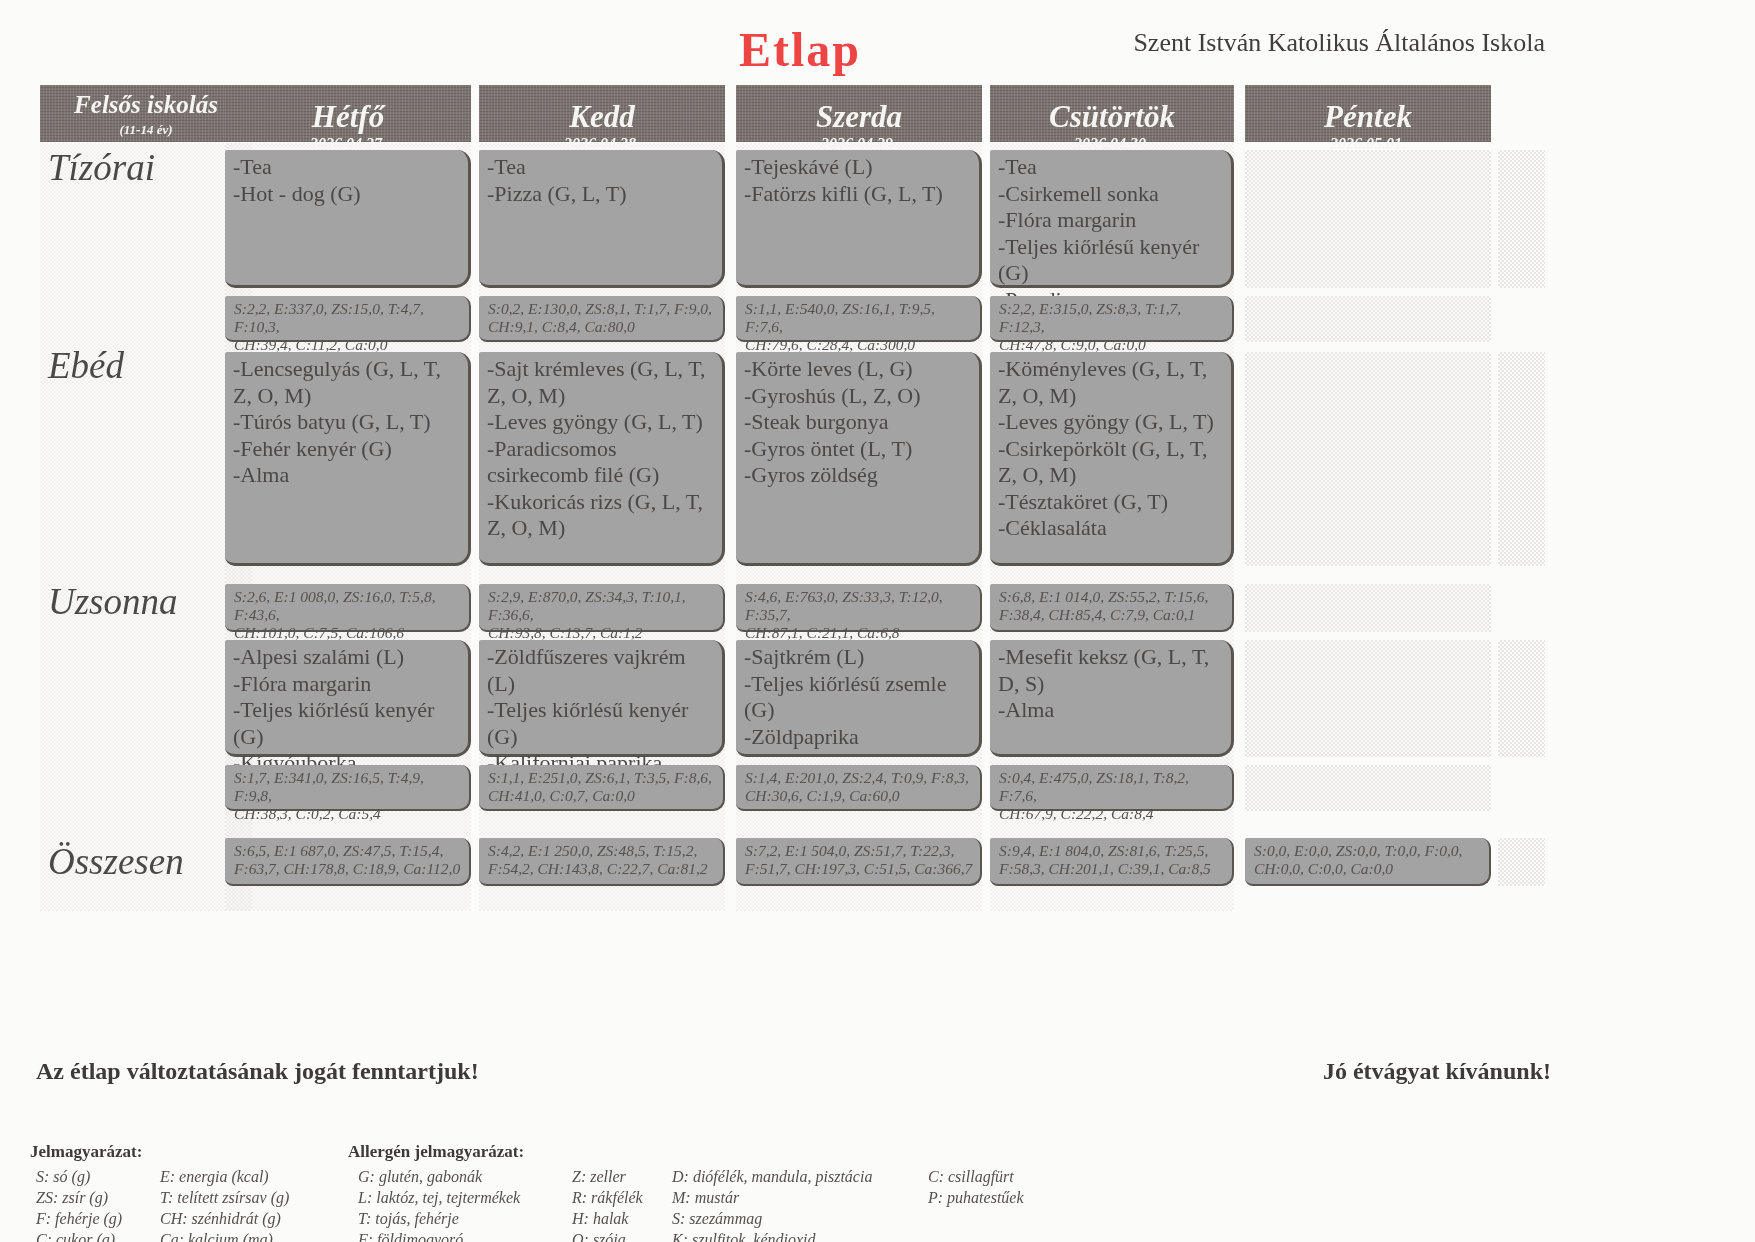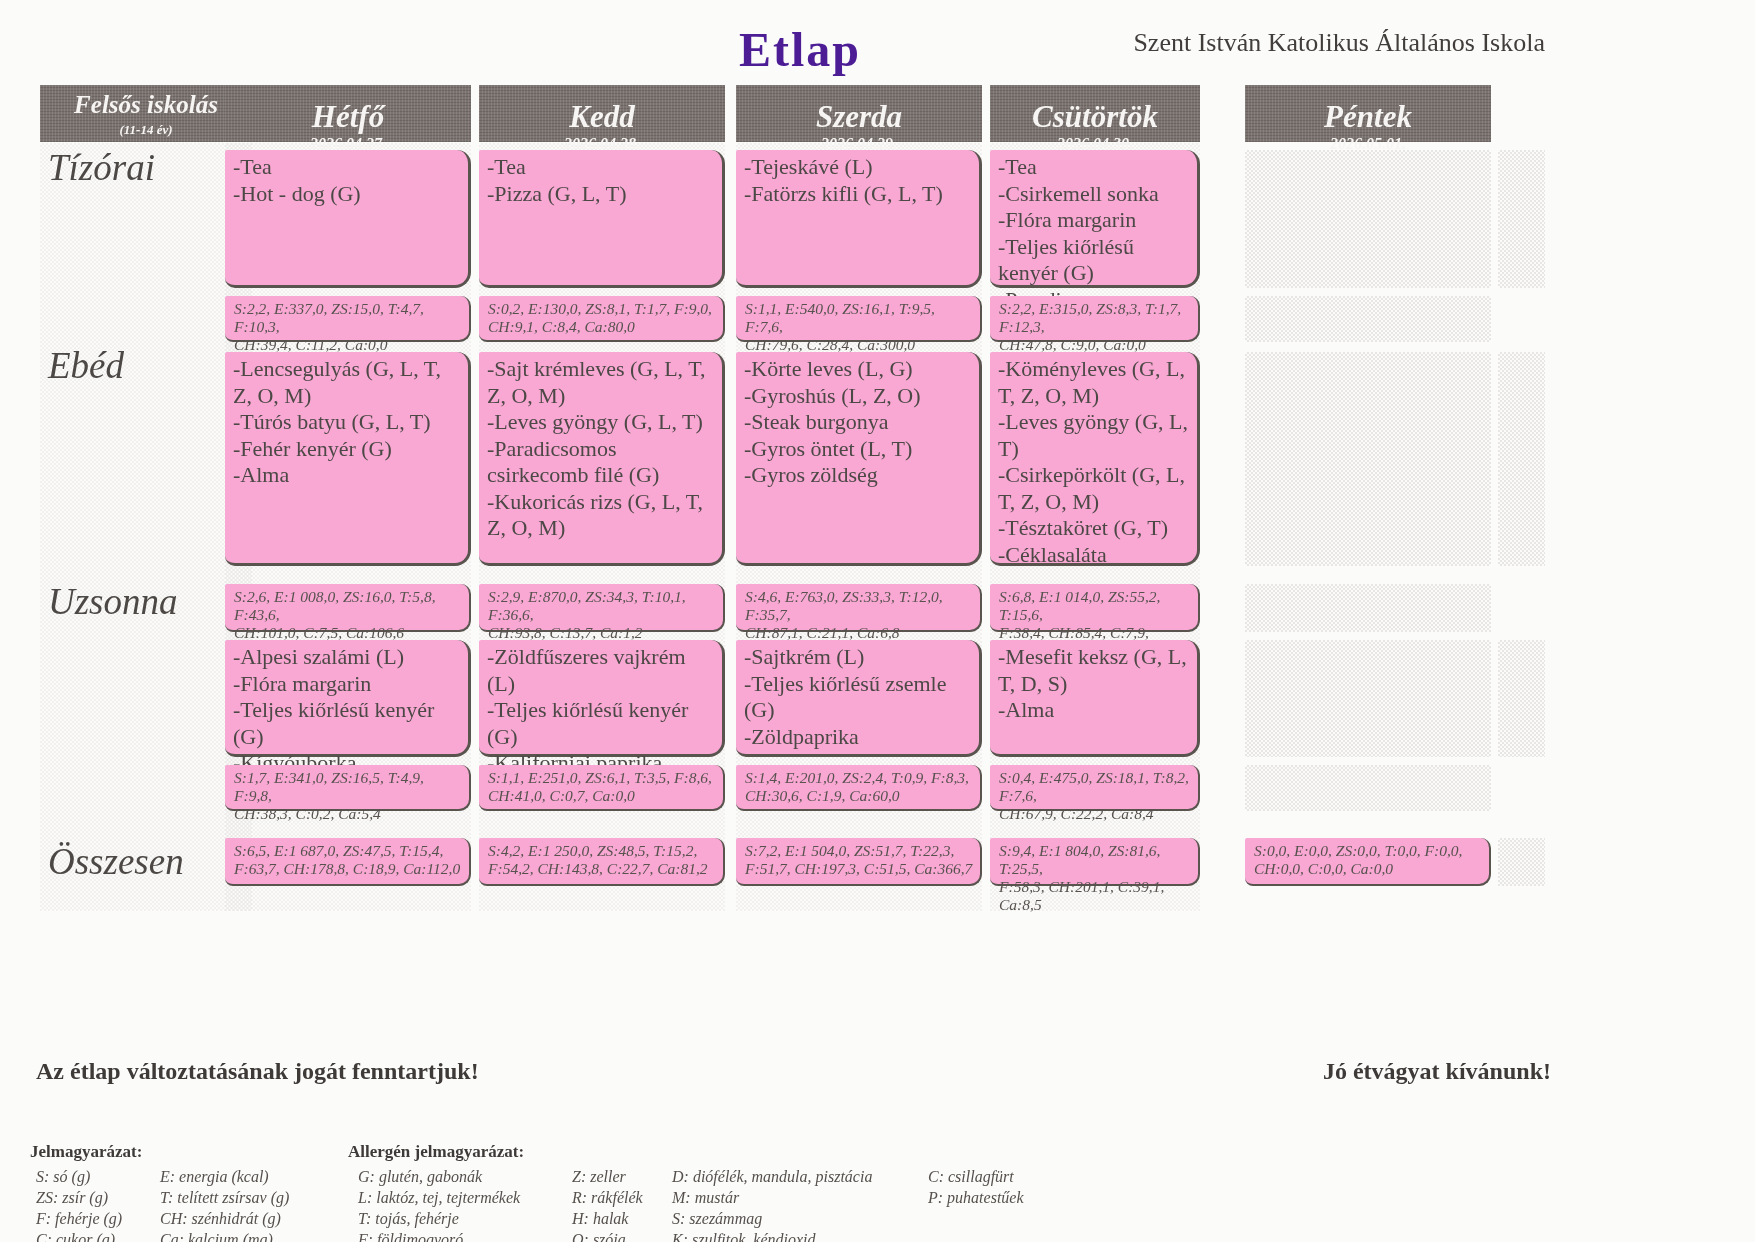--- a/index.html
+++ b/index.html
@@ -16,21 +16,21 @@
       linear-gradient(45deg,#dcdad7 25%,transparent 25%,transparent 75%,#dcdad7 75%),
       linear-gradient(45deg,#dcdad7 25%,transparent 25%,transparent 75%,#dcdad7 75%);
     background-position:0 0,2px 2px;
     background-size:4px 4px;
   }
   .tex.light{opacity:.30;}
   .tex.dark{opacity:.62;}
   
   .title{
     left:690px;top:22px;width:220px;text-align:center;
-    font-size:48px;font-weight:bold;letter-spacing:2px;color:#4c1d95;
+    font-size:48px;font-weight:bold;letter-spacing:2px;color:#ef4444;
   }
   .school{
     right:210px;top:28px;font-size:26px;color:#413d3b;white-space:nowrap;
   }
   
   .hdr{
     top:85px;height:57px;box-sizing:border-box;
     background-color:#7b7370;
     background-image:
       repeating-linear-gradient(90deg,rgba(255,255,255,.10) 0 1px,rgba(0,0,0,0) 1px 3px),
@@ -39,28 +39,28 @@
   }
   .hdr .dname{font-size:31px;line-height:37px;margin-top:13px;}
   .hdr .ddate{font-size:16px;line-height:17px;}
   .hdr .gname{font-size:25px;line-height:34px;margin-top:3px;}
   .hdr .gage{font-size:13px;line-height:16px;}
   
   .c0{left:40px;width:212px;}
   .c1{left:225px;width:246px;}
   .c2{left:479px;width:246px;}
   .c3{left:736px;width:246px;}
-  .c4{left:990px;width:210px;}
+  .c4{left:990px;width:244px;}
   .c5{left:1245px;width:246px;}
   
   .rlabel{font-style:italic;font-size:37px;color:#4c4845;left:48px;}
   .lb0{top:146px;} .lb1{top:344px;} .lb2{top:580px;} .lb3{top:840px;}
   
   .mbox,.nbox{
-    box-sizing:border-box;background:#f9a8d4;white-space:pre-line;
+    box-sizing:border-box;background:#a3a3a3;white-space:pre-line;
     border-right:3px solid #5a544f;border-bottom:3px solid #5a544f;
     border-radius:2px 14px 16px 10px;
   }
   .mbox{font-size:22px;line-height:26.5px;padding:4px 5px 4px 8px;color:#4c4845;}
   .nbox{
     font-style:italic;font-size:15.5px;line-height:18px;
     padding:4px 6px 2px 9px;color:#57524e;
     border-width:2.5px;border-radius:2px 10px 12px 8px;
   }
   .rm0{top:150px;height:138px;} .rn0{top:296px;height:46px;}

